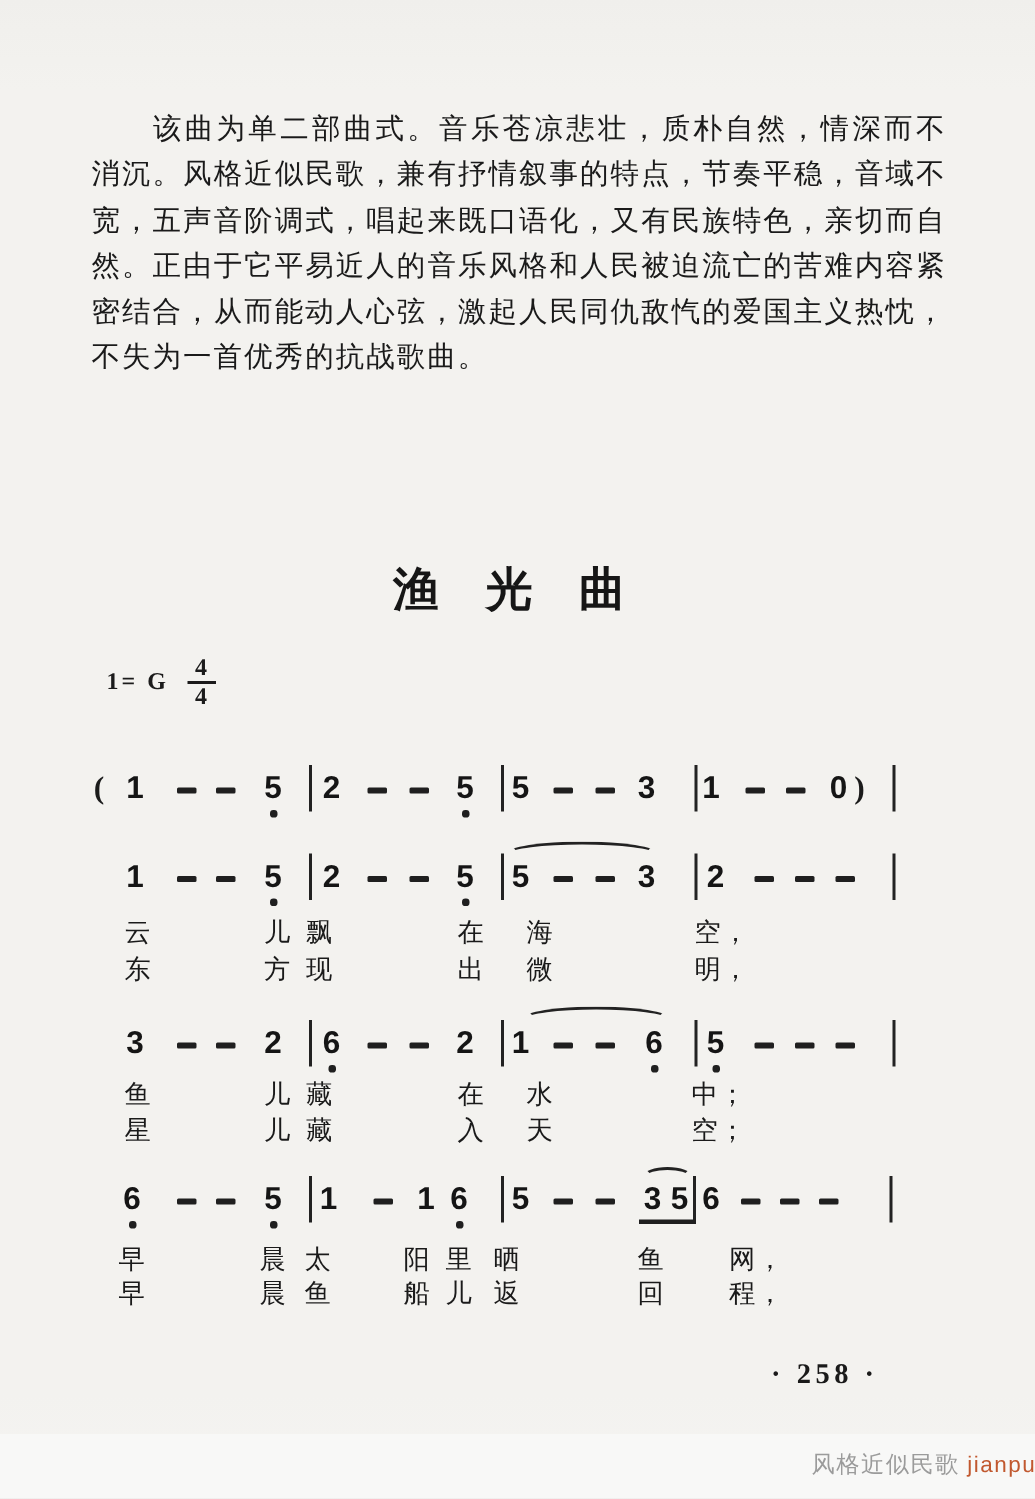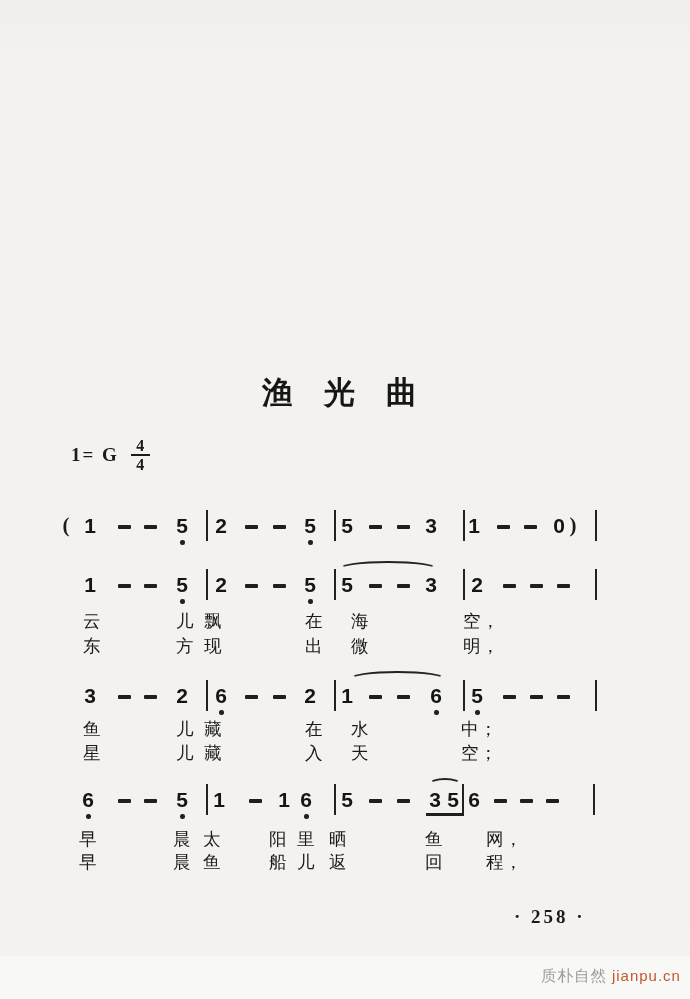--- a/index.html
+++ b/index.html
@@ -18,21 +18,21 @@
     text-align:justify; text-justify:inter-character; color:#1a1a1a;
   }
   .bodytext p.indent{ text-indent:41px; }
   
   .songtitle{
     position:absolute; left:262px; top:372px; font-size:31px; font-weight:700;
     letter-spacing:31px; white-space:nowrap; color:#161616;
   }
   .credits{ position:absolute; left:524px; top:430px; font-size:17px; line-height:22.5px; letter-spacing:0.5px; white-space:nowrap; color:#191919;}
   .keysig{ position:absolute; left:71px; top:438px; display:flex; align-items:center; }
-  .keysig .kp{ font-size:19px; font-weight:700; letter-spacing:2px; }
+  .keysig .kp{ font-size:16px; font-weight:700; letter-spacing:2px; }
   .frac{ display:inline-flex; flex-direction:column; align-items:center; margin-left:12px; }
   .frac .num,.frac .den{ font-size:16px; font-weight:700; line-height:15px; font-family:"Liberation Serif",serif; }
   .frac .bar{ width:19px; height:2px; background:var(--ink); margin:1px 0; }
   
   .score{ position:absolute; left:0; top:0; width:690px; height:999px; }
   .digit{ position:absolute; transform:translateX(-50%); font:700 21px "Liberation Sans", sans-serif; color:#151515; }
   .dash{ position:absolute; width:13px; height:3.5px; background:#1f1f1f; border-radius:1px; }
   .sbar{ position:absolute; width:2px; height:31px; background:#222; }
   .odot{ position:absolute; width:4.5px; height:4.5px; border-radius:50%; background:#1f1f1f; }
   .paren{ position:absolute; transform:translateX(-50%); font:700 21px "Liberation Serif", serif; }
@@ -45,20 +45,21 @@
   .watermark{ position:absolute; left:541px; top:966px; font-size:15.5px; letter-spacing:1px; white-space:nowrap; }
   .wm-cn{ color:#9b9b9b; }
   .wm-site{ color:#c1582f; font-family:"Liberation Sans",sans-serif; font-size:15px; }
 </style>
 </head>
 <body>
 
 <div class="page">
 
   <div class="bodytext">
+    <p class="indent">该曲为单二部曲式。音乐苍凉悲壮，质朴自然，情深而不消沉。风格近似民歌，兼有抒情叙事的特点，节奏平稳，音域不宽，五声音阶调式，唱起来既口语化，又有民族特色，亲切而自然。正由于它平易近人的音乐风格和人民被迫流亡的苦难内容紧密结合，从而能动人心弦，激起人民同仇敌忾的爱国主义热忱，不失为一首优秀的抗战歌曲。</p>
   </div>
 
   <div class="songtitle">渔光曲</div>
 
   <div class="keysig">
     <span class="kp">1= G</span>
     <span class="frac">
       <span class="num">4</span>
       <span class="bar"></span>
       <span class="den">4</span>
@@ -203,16 +204,16 @@
       <div class="lyr" style="left: 297px; top: 850px;">儿</div>
       <div class="lyr" style="left: 329px; top: 850px;">返</div>
       <div class="lyr" style="left: 425px; top: 850px;">回</div>
       <div class="lyr" style="left: 486px; top: 850px;">程，</div>
     </div>
 
   <div class="pageno">· 258 ·</div>
 
   <div class="wmstrip"></div>
   <div class="watermark">
-    <span class="wm-cn">质朴自然 </span><span class="wm-site">jianpu.cn</span>
+    <span class="wm-cn">风格近似民歌 </span><span class="wm-site">jianpu.cn</span>
   </div>
 
 </div>
 
 </body></html>

